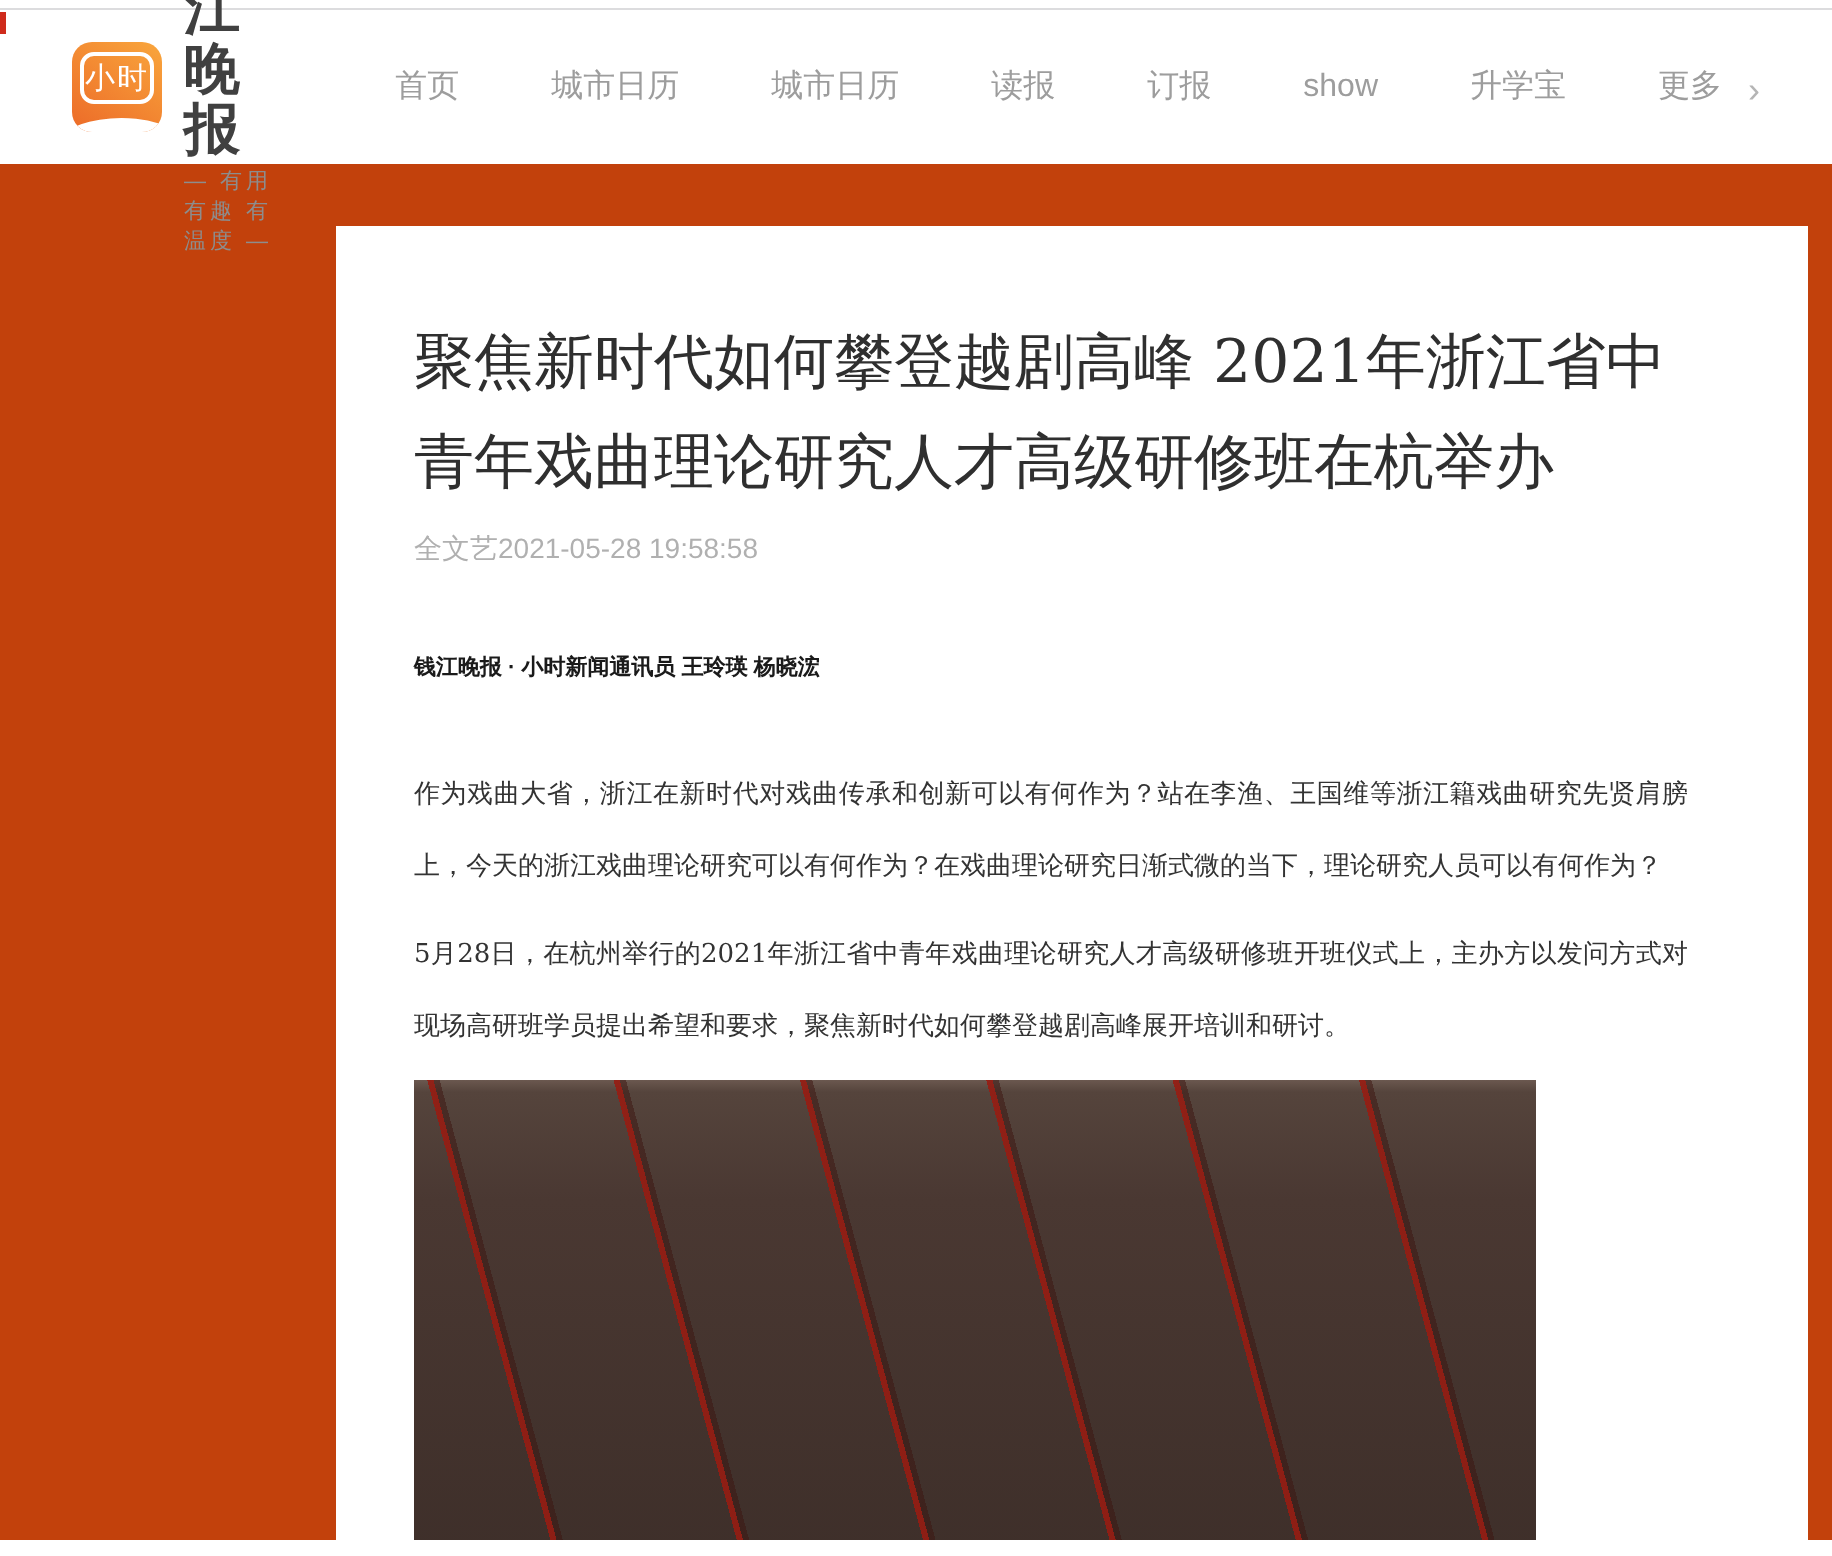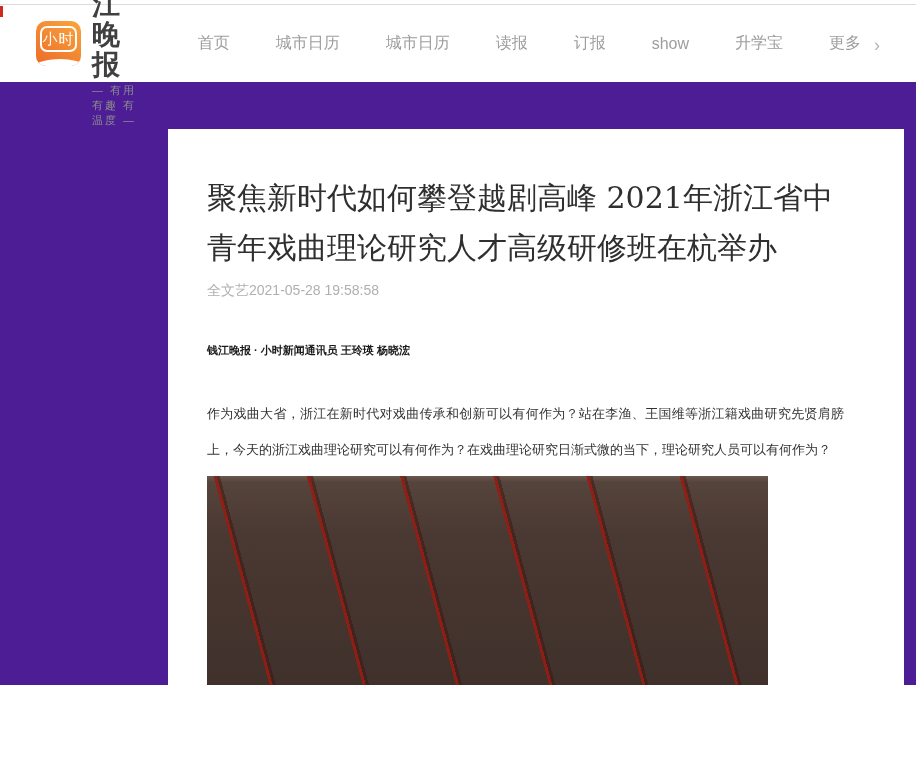--- a/index.html
+++ b/index.html
@@ -25,21 +25,21 @@
   .brand-text { margin-left:11px; }
   .brand-name { font-size:28px; font-weight:600; color:#404040; letter-spacing:1px; line-height:30px; }
   .brand-tagline { margin-top:3px; font-size:11px; color:#8d8d8d; letter-spacing:2px; }
 
   .nav { display:flex; align-items:center; margin-left:50px; gap:46px; }
   .nav a { text-decoration:none; color:#9d9d9d; font-size:16px; white-space:nowrap; cursor:pointer; }
   .nav .more-wrap { display:flex; align-items:flex-end; gap:13px; }
   .chevron { color:#b5b5b5; font-size:18px; line-height:1; }
 
   
-  .page { height:603px; background:#4c1d95; padding-top:47px; overflow:hidden; }
+  .page { height:688px; background:#c2410c; padding-top:31px; overflow:hidden; }
   .card { margin-left:168px; width:736px; min-height:1100px; background:#fff;
           padding:44px 60px 60px 39px; }
 
   .article-title { font-family:"DejaVu Serif", serif; font-weight:normal;
                    font-size:30px; line-height:50px; color:#2f2f2f; }
   .meta { margin-top:6px; line-height:22px; font-size:14px; color:#b0b0b0; }
   .meta .date { }
   .byline { margin-top:36px; line-height:27px; font-size:11px; font-weight:bold; color:#1a1a1a; }
 
   .article-body p { font-family:"DejaVu Serif", serif; font-size:13px; line-height:36px;
@@ -90,16 +90,17 @@
 
 <div class="page">
   <div class="card">
     <h1 class="article-title">聚焦新时代如何攀登越剧高峰 2021年浙江省中青年戏曲理论研究人才高级研修班在杭举办</h1>
     <div class="meta">
       <span>全文艺</span><span class="date">2021-05-28 19:58:58</span>
     </div>
     <div class="byline">钱江晚报 · 小时新闻通讯员 王玲瑛 杨晓浤</div>
     <div class="article-body">
       <p>作为戏曲大省，浙江在新时代对戏曲传承和创新可以有何作为？站在李渔、王国维等浙江籍戏曲研究先贤肩膀上，今天的浙江戏曲理论研究可以有何作为？在戏曲理论研究日渐式微的当下，理论研究人员可以有何作为？</p>
+      <p>5月28日，在杭州举行的2021年浙江省中青年戏曲理论研究人才高级研修班开班仪式上，主办方以发问方式对现场高研班学员提出希望和要求，聚焦新时代如何攀登越剧高峰展开培训和研讨。</p>
     </div>
     <div class="article-photo"></div>
   </div>
 </div>
 
 </body></html>

